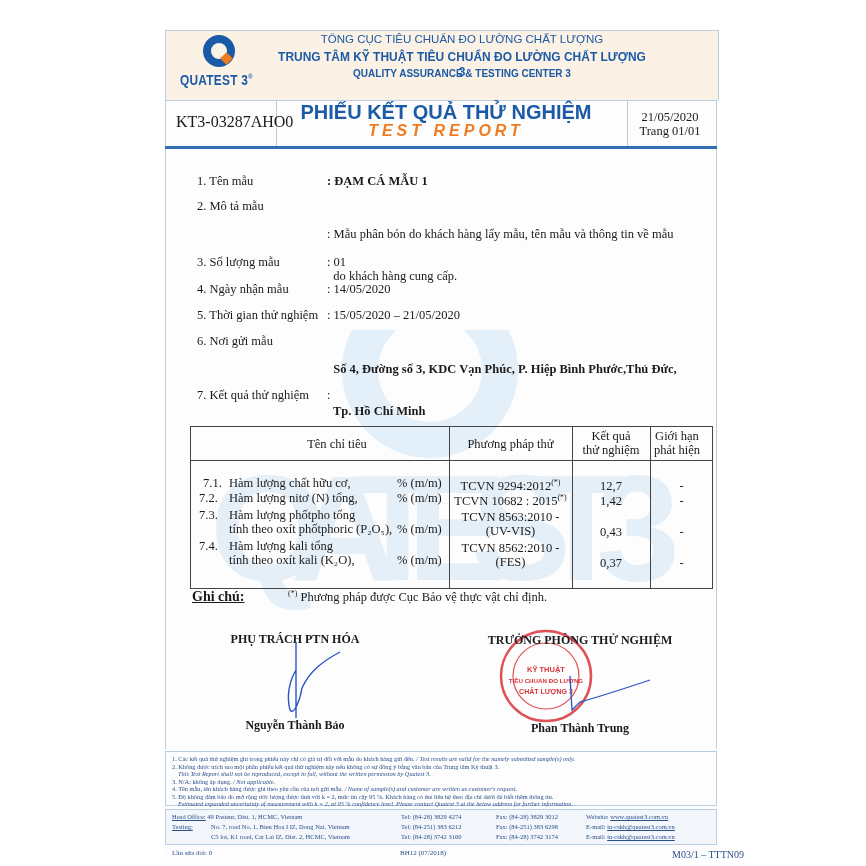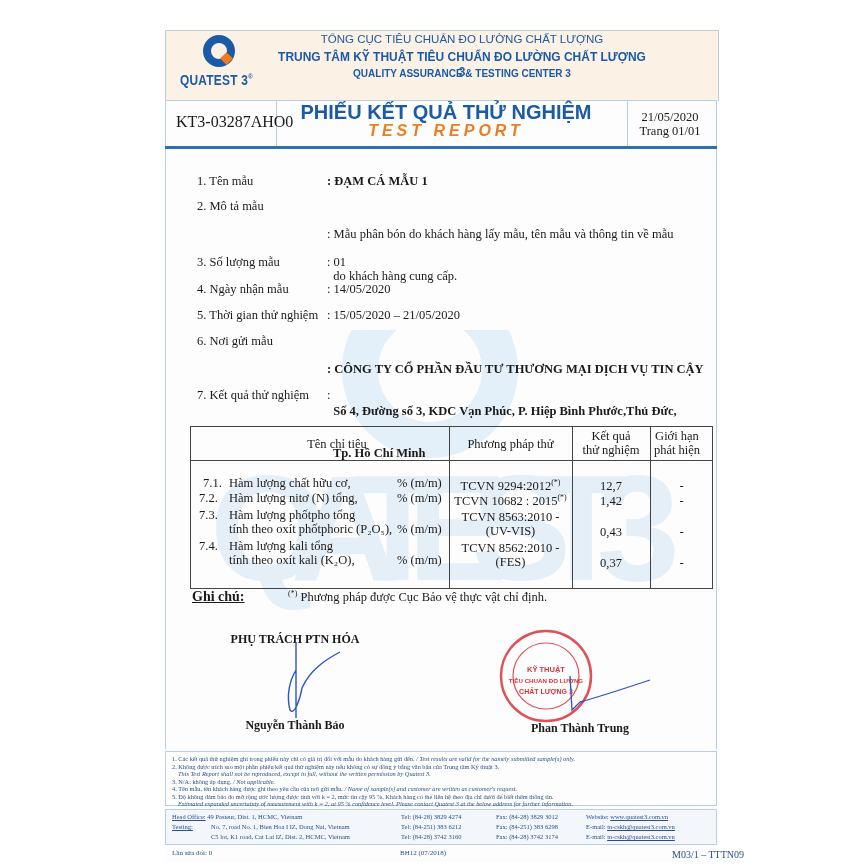--- a/index.html
+++ b/index.html
@@ -154,21 +154,20 @@
 <div class="info-value" style="top:255px">: 01</div>
 
 <div class="info-label" style="top:282px">4. Ngày nhận mẫu</div>
 <div class="info-value" style="top:282px">: 14/05/2020</div>
 
 <div class="info-label" style="top:308px">5. Thời gian thử nghiệm</div>
 <div class="info-value" style="top:308px">: 15/05/2020 – 21/05/2020</div>
 
 <div class="info-label" style="top:334px">6. Nơi gửi mẫu</div>
 <div class="info-value bold" style="top:334px; white-space:pre">
-  <div>: CÔNG TY CỔ PHẦN ĐẦU TƯ THƯƠNG MẠI DỊCH VỤ TIN CẬY</div>
   <div>  Số 4, Đường số 3, KDC Vạn Phúc, P. Hiệp Bình Phước,Thủ Đức,</div>
   <div>  Tp. Hồ Chí Minh</div>
 </div>
 
 <div class="info-label" style="top:388px">7. Kết quả thử nghiệm</div>
 <div class="info-value" style="top:388px">:</div>
 
 <div class="rt">
   <div class="vline" style="left:258px"></div>
   <div class="vline" style="left:381px"></div>
@@ -244,20 +243,21 @@
 <div class="sig-name" style="left:215px; top:718px; width:160px">Nguyễn Thành Bảo</div>
 
 <svg class="stamp" viewBox="0 0 96 96">
   <circle cx="48" cy="48" r="45" fill="none" stroke="#d9333a" stroke-width="2.5" opacity="0.85"></circle>
   <circle cx="48" cy="48" r="33" fill="none" stroke="#d9333a" stroke-width="1.2" opacity="0.85"></circle>
   <text x="48" y="44" text-anchor="middle" font-family="Liberation Sans, sans-serif" font-weight="bold" font-size="7.5" fill="#d9333a">KỸ THUẬT</text>
   <text x="48" y="55" text-anchor="middle" font-family="Liberation Sans, sans-serif" font-weight="bold" font-size="6.2" fill="#d9333a">TIÊU CHUẨN ĐO LƯỜNG</text>
   <text x="48" y="66" text-anchor="middle" font-family="Liberation Sans, sans-serif" font-weight="bold" font-size="7" fill="#d9333a">CHẤT LƯỢNG 3</text>
 </svg>
 <div class="sig-title" style="left:470px; top:633px; width:220px">
+  <div>TRƯỞNG PHÒNG THỬ NGHIỆM</div>
 </div>
 <svg class="signature" style="left:560px; top:670px; width:100px; height:50px" viewBox="0 0 100 50">
   <path d="M10 6 L12 40 L20 32 C35 28 60 20 90 10" fill="none" stroke="#2a55c6" stroke-width="1.3"></path>
 </svg>
 <div class="sig-name" style="left:480px; top:721px; width:200px">Phan Thành Trung</div>
 
 <div class="footer-notes">
   <div><span>1. Các kết quả thử nghiệm ghi trong phiếu này chỉ có giá trị đối với mẫu do khách hàng gửi đến.</span><i> / Test results are valid for the namely submitted sample(s) only.</i></div>
   <div><span>2. Không được trích sao một phần phiếu kết quả thử nghiệm này nếu không có sự đồng ý bằng văn bản của Trung tâm Kỹ thuật 3.</span><i></i></div>
   <div style="padding-left:6px"><span></span><i>This Test Report shall not be reproduced, except in full, without the written permission by Quatest 3.</i></div>

